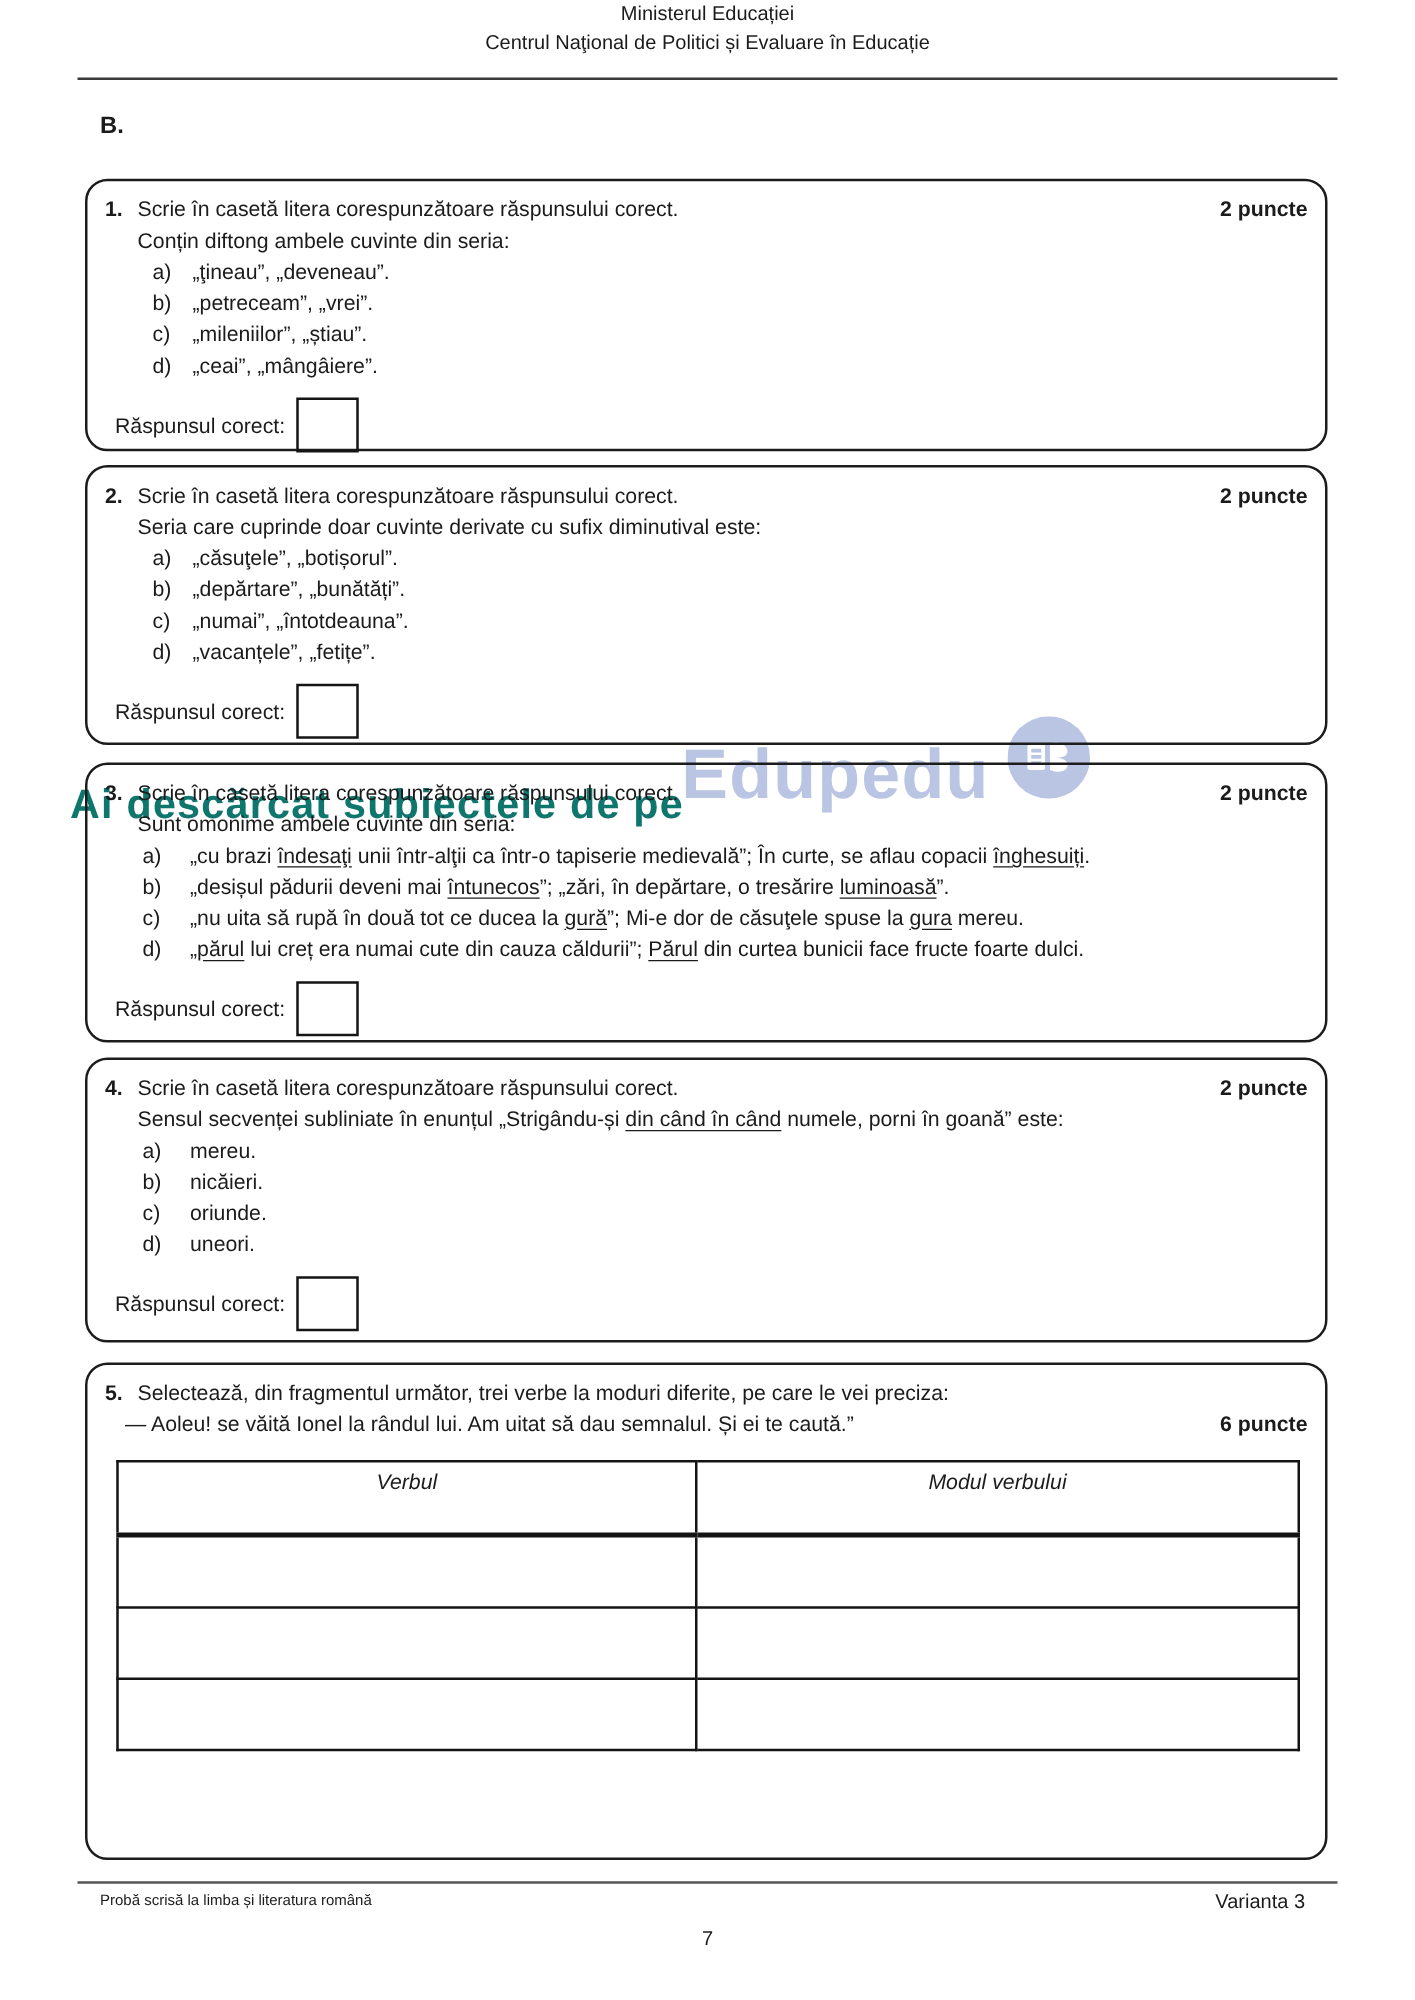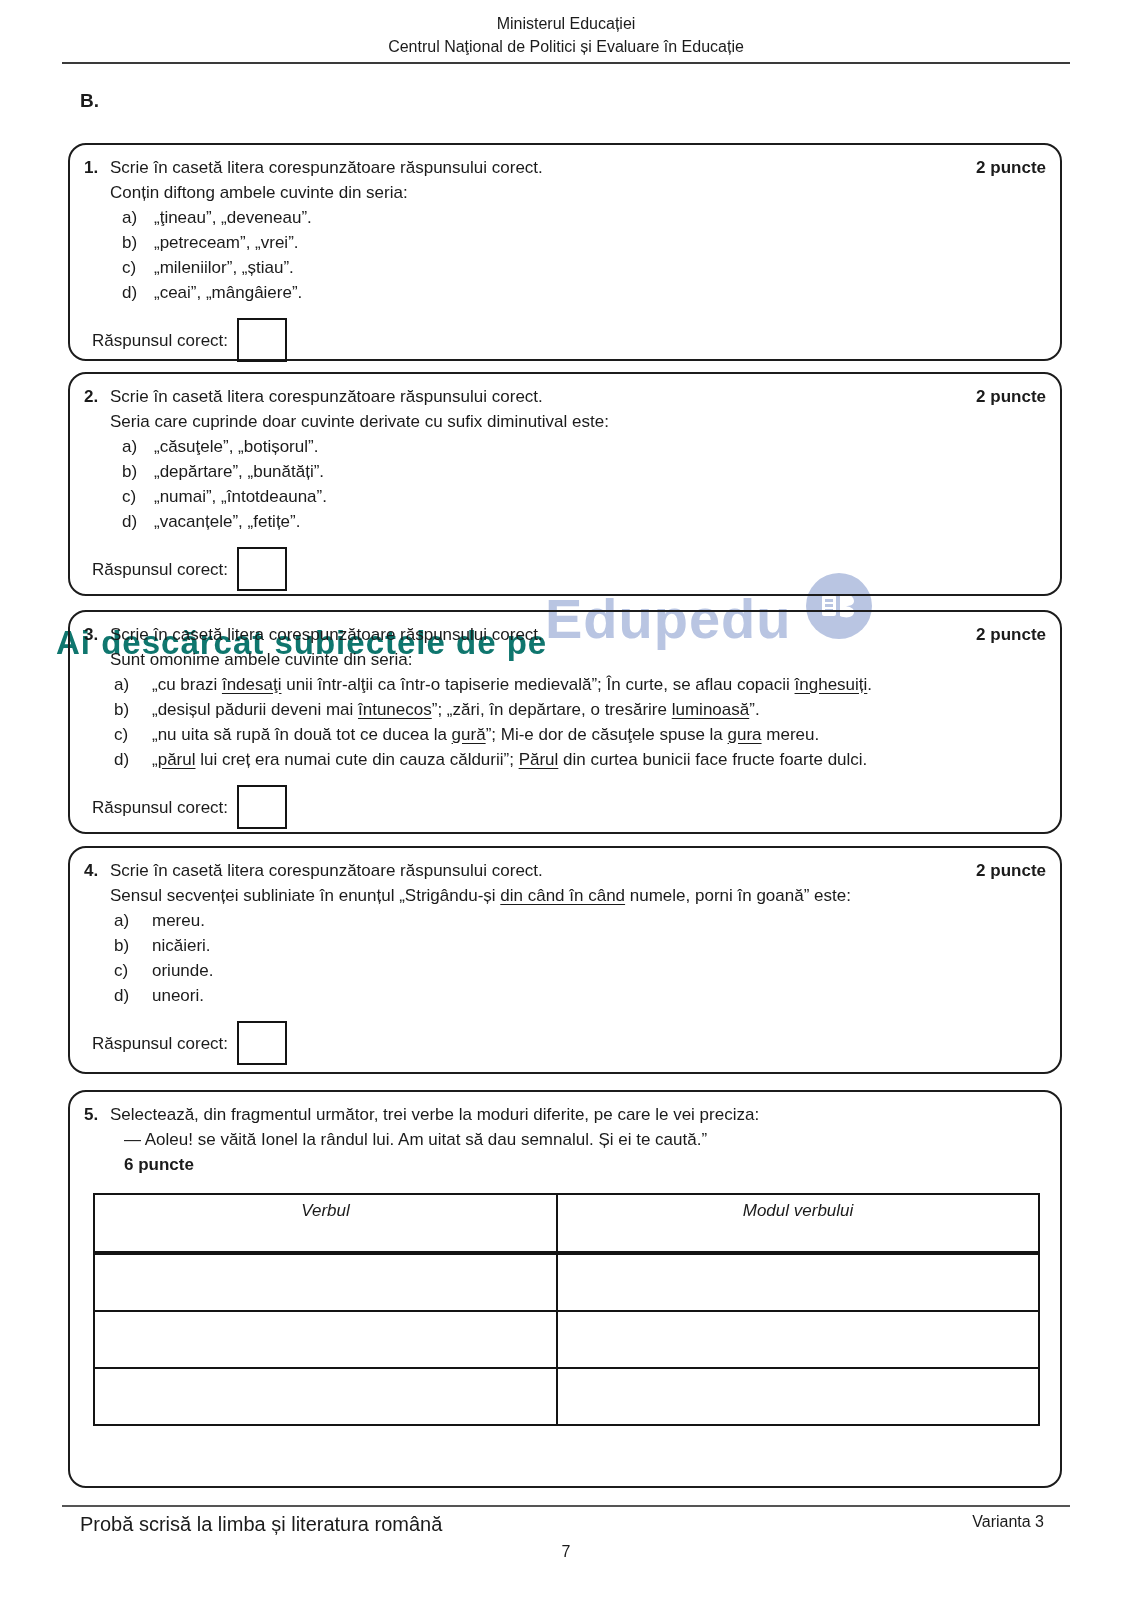--- a/index.html
+++ b/index.html
@@ -1,21 +1,21 @@
 <!DOCTYPE html>
 <html><head>
 <meta charset="utf-8">
 <style>
   html,body{margin:0;padding:0;}
   body{
     width:1132px;height:1600px;position:relative;background:#ffffff;
     font-family:"Liberation Sans",sans-serif;color:#1b1b1b;overflow:hidden;
   }
   
-  .doc-header{position:absolute;top:12px;left:0;width:100%;text-align:center;
+  .doc-header{position:absolute;top:0;left:0;width:100%;text-align:center;
     font-size:16px;line-height:23px;z-index:2;}
   .header-rule{position:absolute;top:62px;left:62px;width:1008px;border-top:2px solid #3a3a3a;z-index:2;}
   .section-label{position:absolute;top:90px;left:80px;font-size:19px;font-weight:bold;z-index:2;}
 
   
   .wm-gray{position:absolute;left:56px;top:624px;font-size:33px;font-weight:bold;
     color:#0f766e;letter-spacing:1px;z-index:1;white-space:nowrap;}
   .wm-blue{position:absolute;left:545px;top:586px;font-size:56px;font-weight:bold;
     color:#b9c5e2;z-index:1;white-space:nowrap;letter-spacing:1px;}
   .wm-logo{position:absolute;left:806px;top:573px;width:66px;height:66px;z-index:1;}
@@ -34,32 +34,32 @@
   .opt-letter{width:32px;flex:none;}
   .opt-text{flex:1;}
   .options-wide{margin-left:30px;}
   .options-wide .opt-letter{width:38px;}
   .answer-row{margin-left:8px;margin-top:13px;display:flex;align-items:center;}
   .answer-box{width:46px;height:40px;border:2px solid #141414;margin-left:9px;background:transparent;}
   .u{text-decoration:underline;text-underline-offset:3px;}
 
   
   .frag{margin-left:26px;}
-  .frag-flex{margin-left:40px;display:flex;flex-direction:column;}
+  .frag-flex{margin-left:16px;display:flex;}
   .frag-flex .frag-line{flex:1;}
   .vtable{border-collapse:collapse;margin:16px 0 0 9px;width:947px;z-index:2;}
   .vtable th{border:2px solid #141414;border-bottom:4px solid #141414;height:52px;
     vertical-align:top;padding-top:3px;font-weight:normal;font-size:17px;text-align:center;font-style:italic;}
   .vtable td{border:2px solid #141414;height:53px;}
   .vtable .col-verb{width:49%;}
   .vtable .col-mod{width:51%;}
 
   
   .footer-rule{position:absolute;top:1505px;left:62px;width:1008px;border-top:2px solid #555;z-index:2;}
-  .footer-left{position:absolute;top:1513px;left:80px;font-size:20px;z-index:2;}
+  .footer-left{position:absolute;top:1513px;left:80px;font-size:12px;z-index:2;}
   .footer-right{position:absolute;top:1513px;right:88px;font-size:16px;z-index:2;}
   .page-number{position:absolute;top:1543px;left:0;width:100%;text-align:center;font-size:16px;z-index:2;}
 </style>
 </head>
 <body>
 
 <div class="doc-header">
   <div>Ministerul Educației</div>
   <div>Centrul Naţional de Politici și Evaluare în Educație</div>
 </div>

